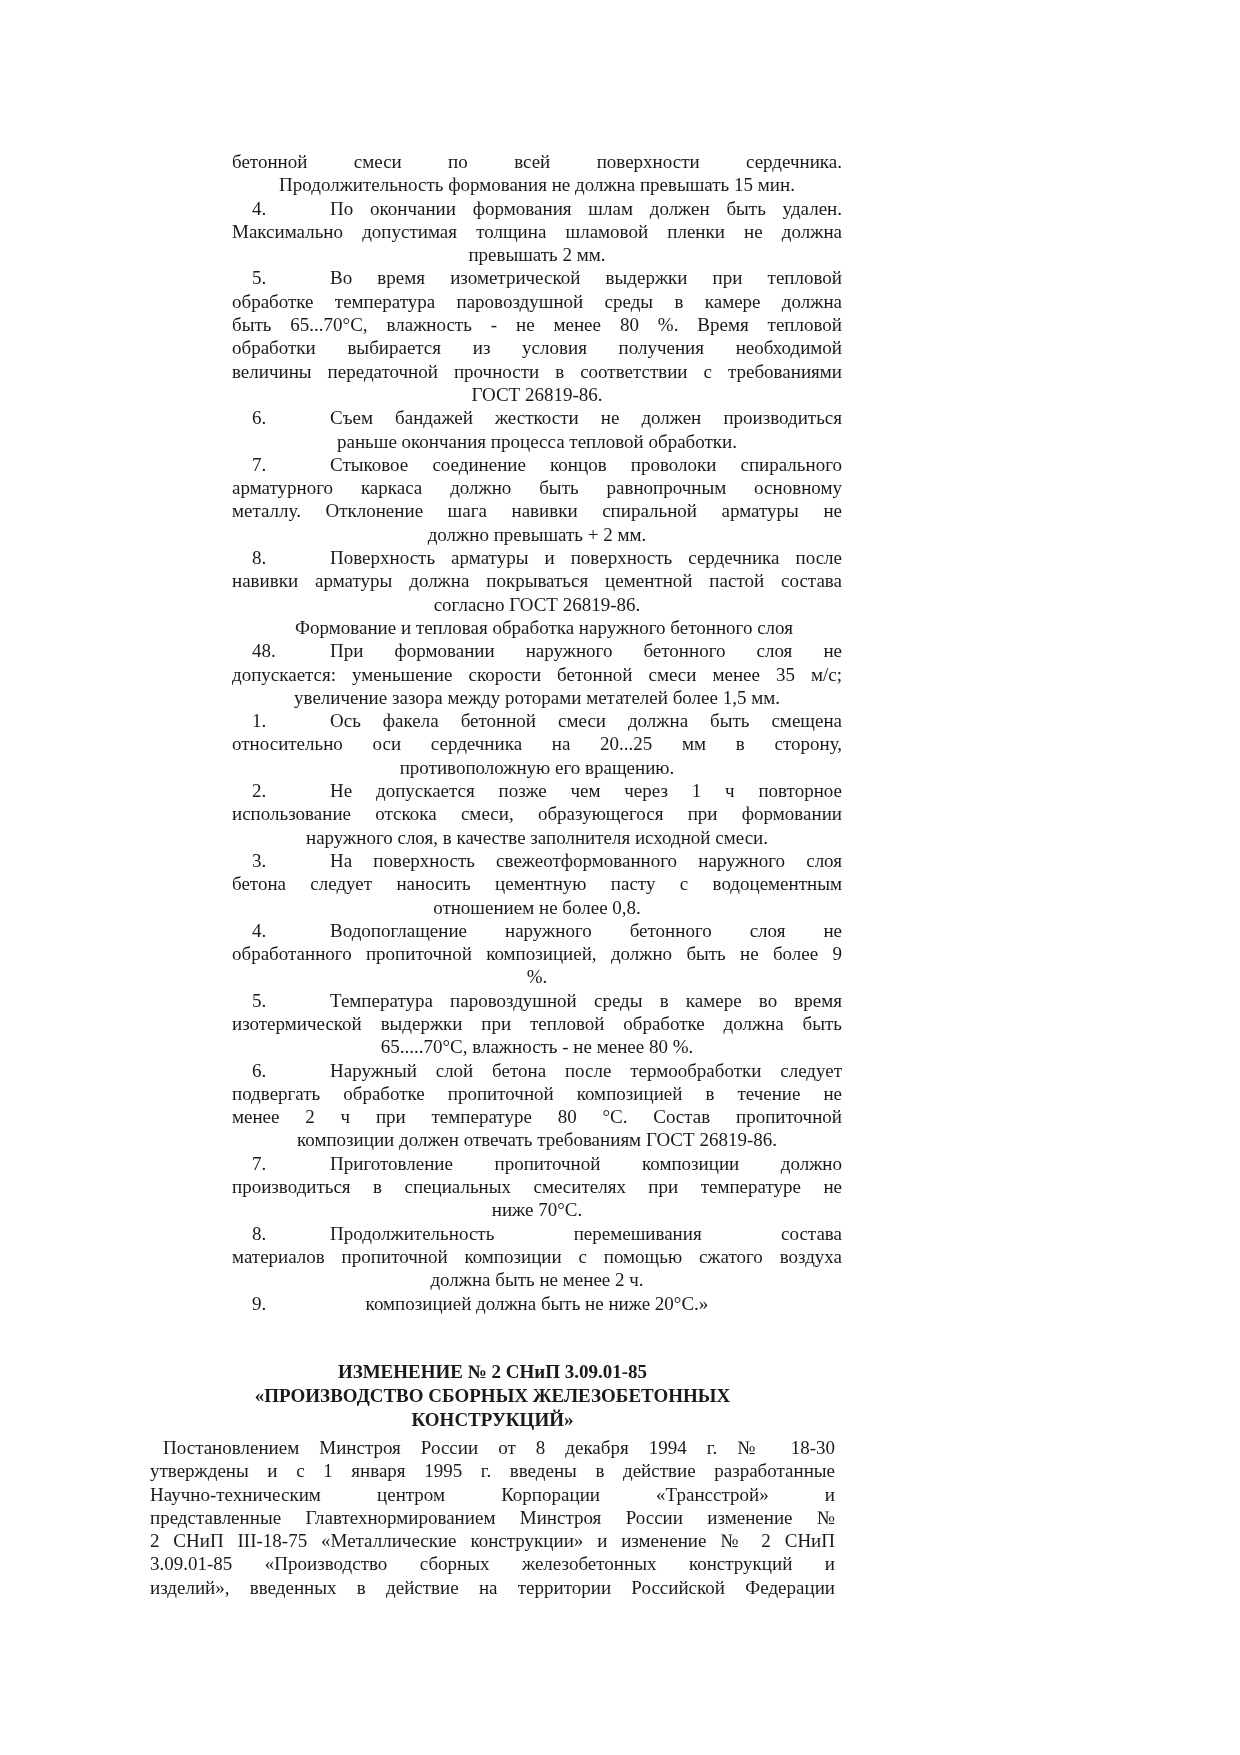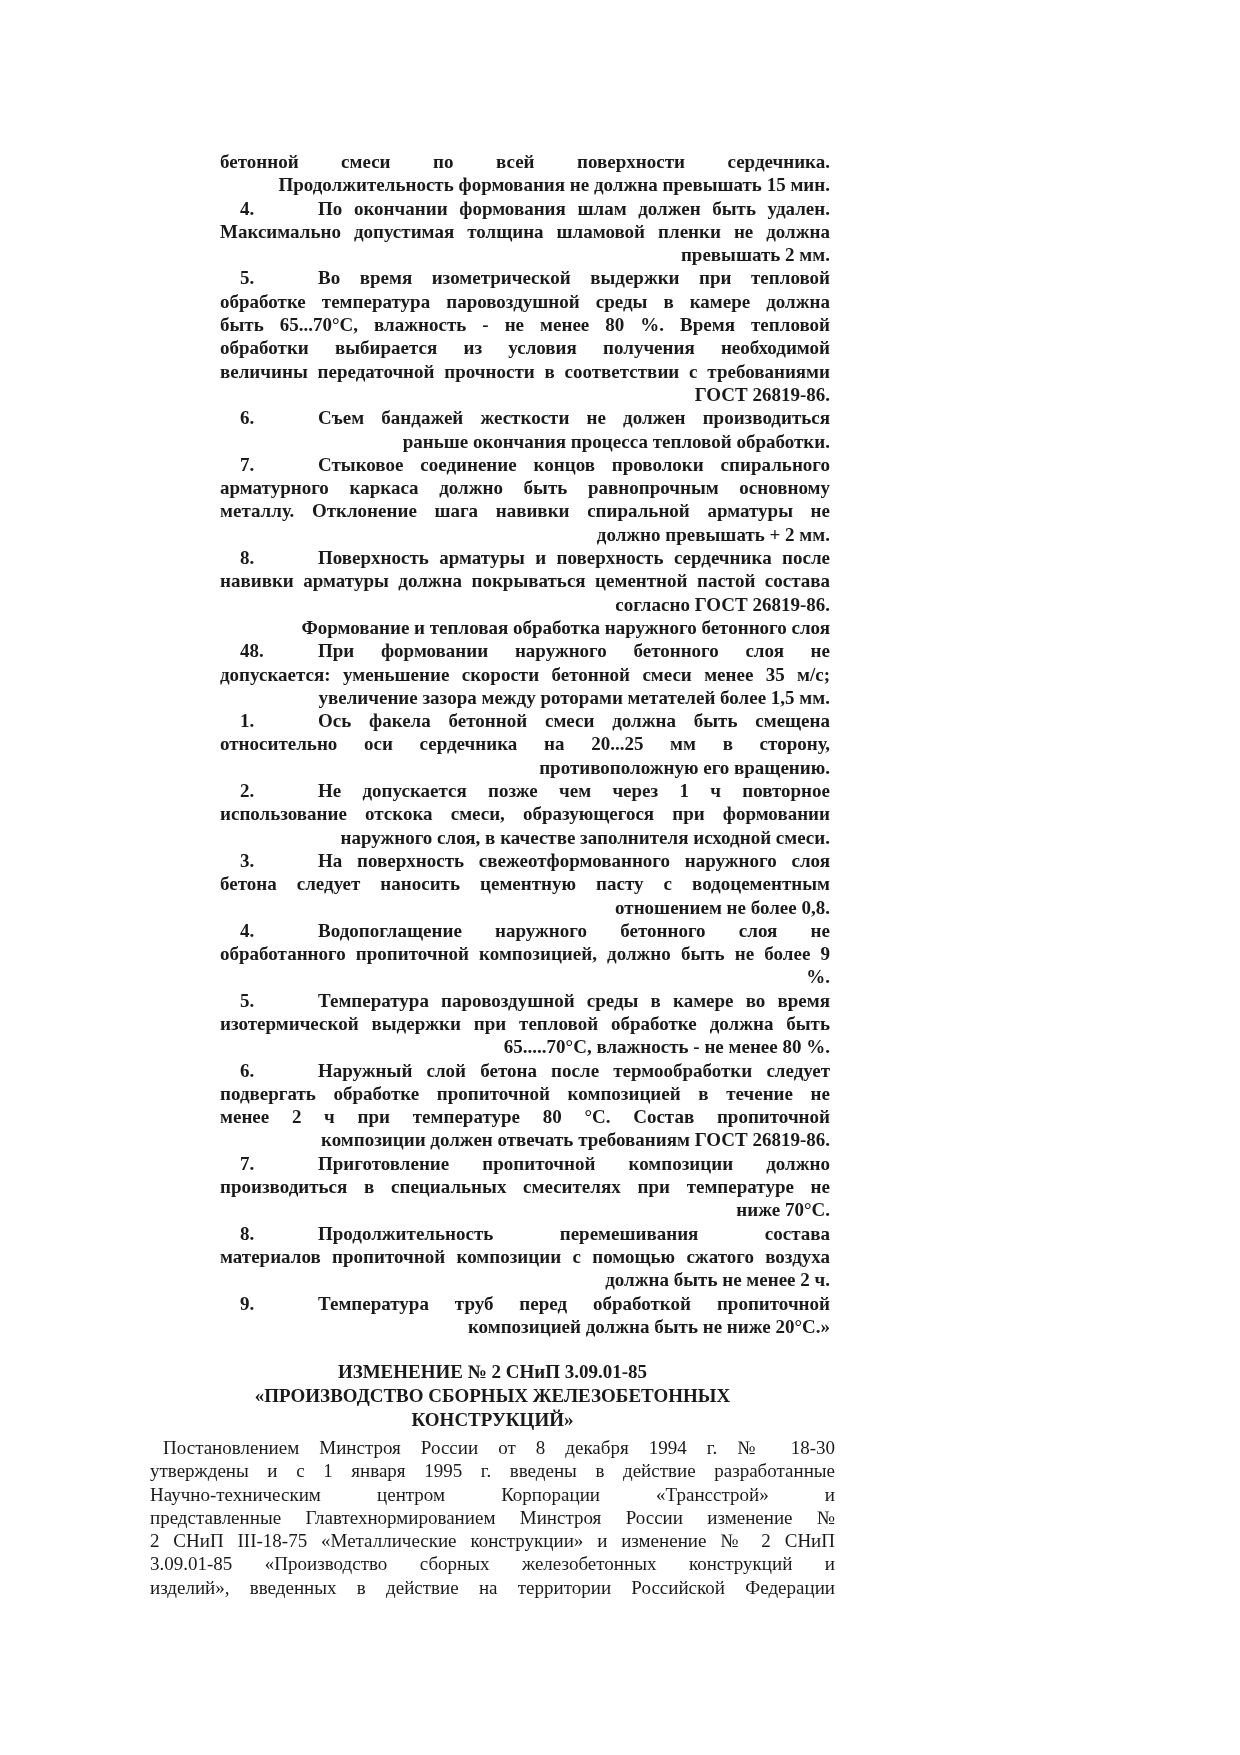--- a/index.html
+++ b/index.html
@@ -6,24 +6,24 @@
   .page{
     position:relative;
     width:1240px;height:1755px;
     background:#ffffff;
     overflow:hidden;
     font-family:"Liberation Serif","DejaVu Serif",serif;
     color:#1a1a1a;
   }
   
   .top-section{
-    position:absolute;left:220px;top:150px;width:610px;
-    font-size:19px;line-height:23.3px;font-weight:bold;
+    position:absolute;left:232px;top:150px;width:610px;
+    font-size:19px;line-height:23.3px;
   }
-  .line{text-align:right;}
+  .line{text-align:center;}
   .line.just{text-align:justify;text-align-last:justify;}
   .numline{position:relative;padding-left:98px;}
   .numline .num{position:absolute;left:20px;top:0;}
   .subh{padding-left:14px;}
   
   .bottom-section{
     position:absolute;left:150px;top:1360px;width:685px;
     font-size:19px;line-height:23.3px;
   }
   .heading{
@@ -116,21 +116,21 @@
         <div class="line just numline"><span class="num">7.</span><span>Приготовление пропиточной композиции должно</span></div>
         <div class="line just">производиться в специальных смесителях при температуре не</div>
         <div class="line">ниже 70°С.</div>
       </div>
       <div class="block">
         <div class="line just numline"><span class="num">8.</span><span>Продолжительность перемешивания состава</span></div>
         <div class="line just">материалов пропиточной композиции с помощью сжатого воздуха</div>
         <div class="line">должна быть не менее 2 ч.</div>
       </div>
       <div class="block">
-        <div class="line just numline"><span class="num">9.</span><span>Температура труб перед обработкой пропиточной</span></div>
+        <div class="line just numline"><span class="num">9.</span></div>
         <div class="line">композицией должна быть не ниже 20°С.»</div>
       </div>
     </div>
 
   <div class="bottom-section">
     <div class="heading">
       <div class="hline">ИЗМЕНЕНИЕ № 2 СНиП 3.09.01-85</div>
       <div class="hline">«ПРОИЗВОДСТВО СБОРНЫХ ЖЕЛЕЗОБЕТОННЫХ</div>
       <div class="hline">КОНСТРУКЦИЙ»</div>
     </div>

